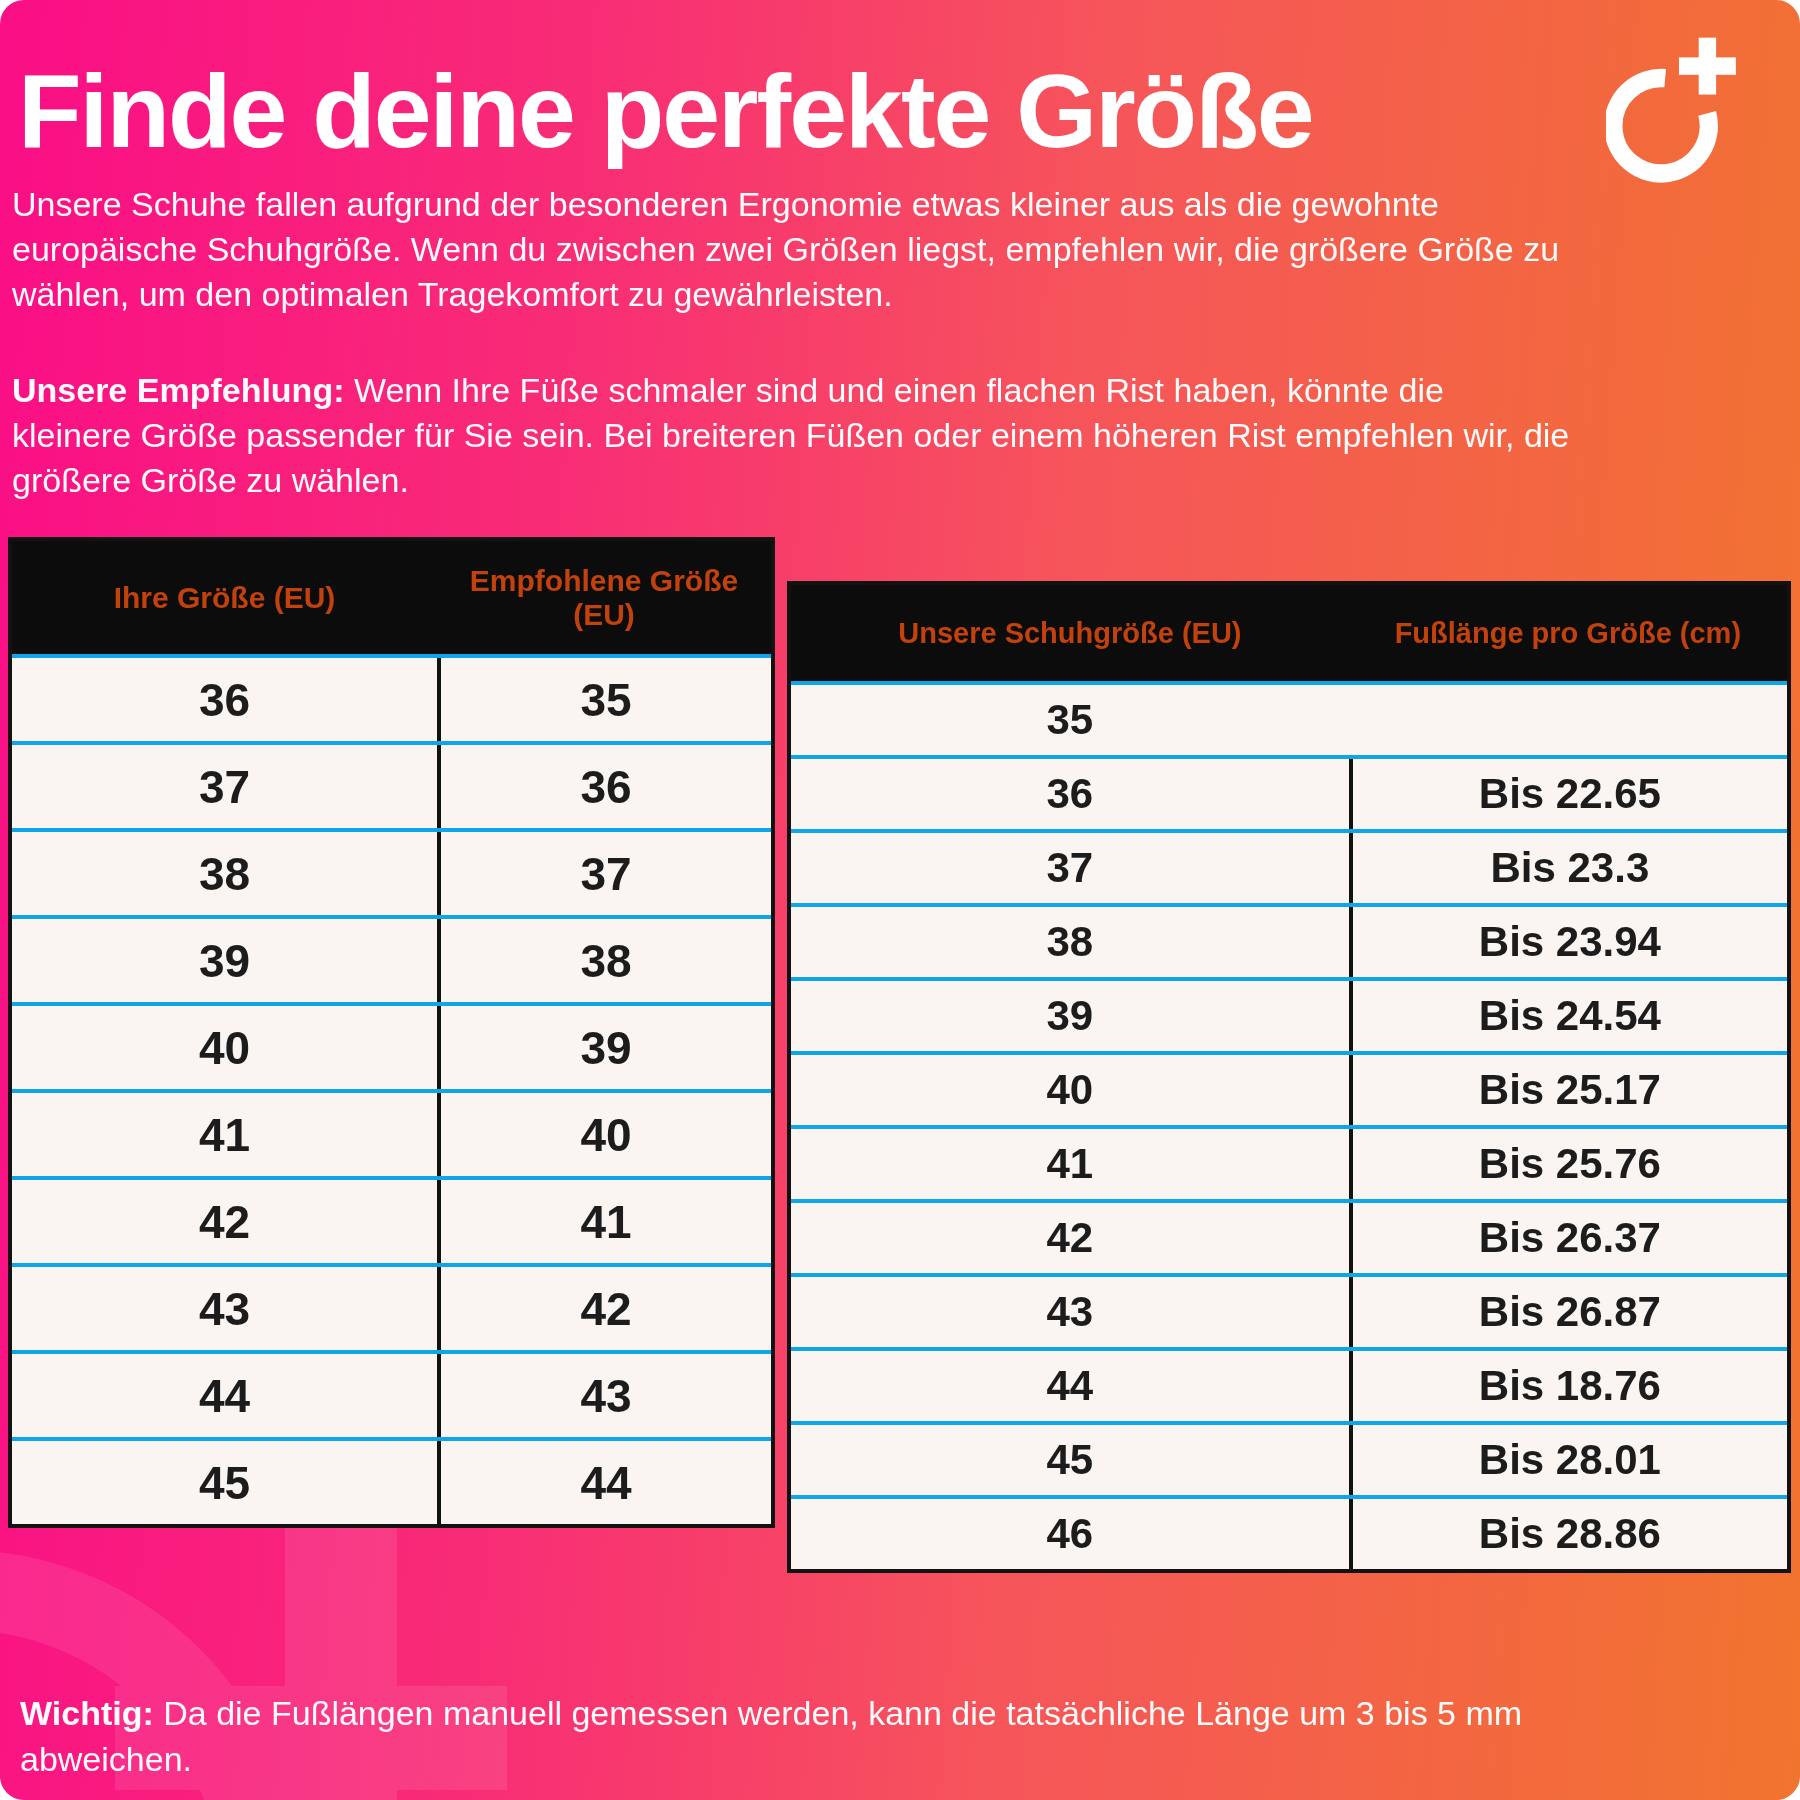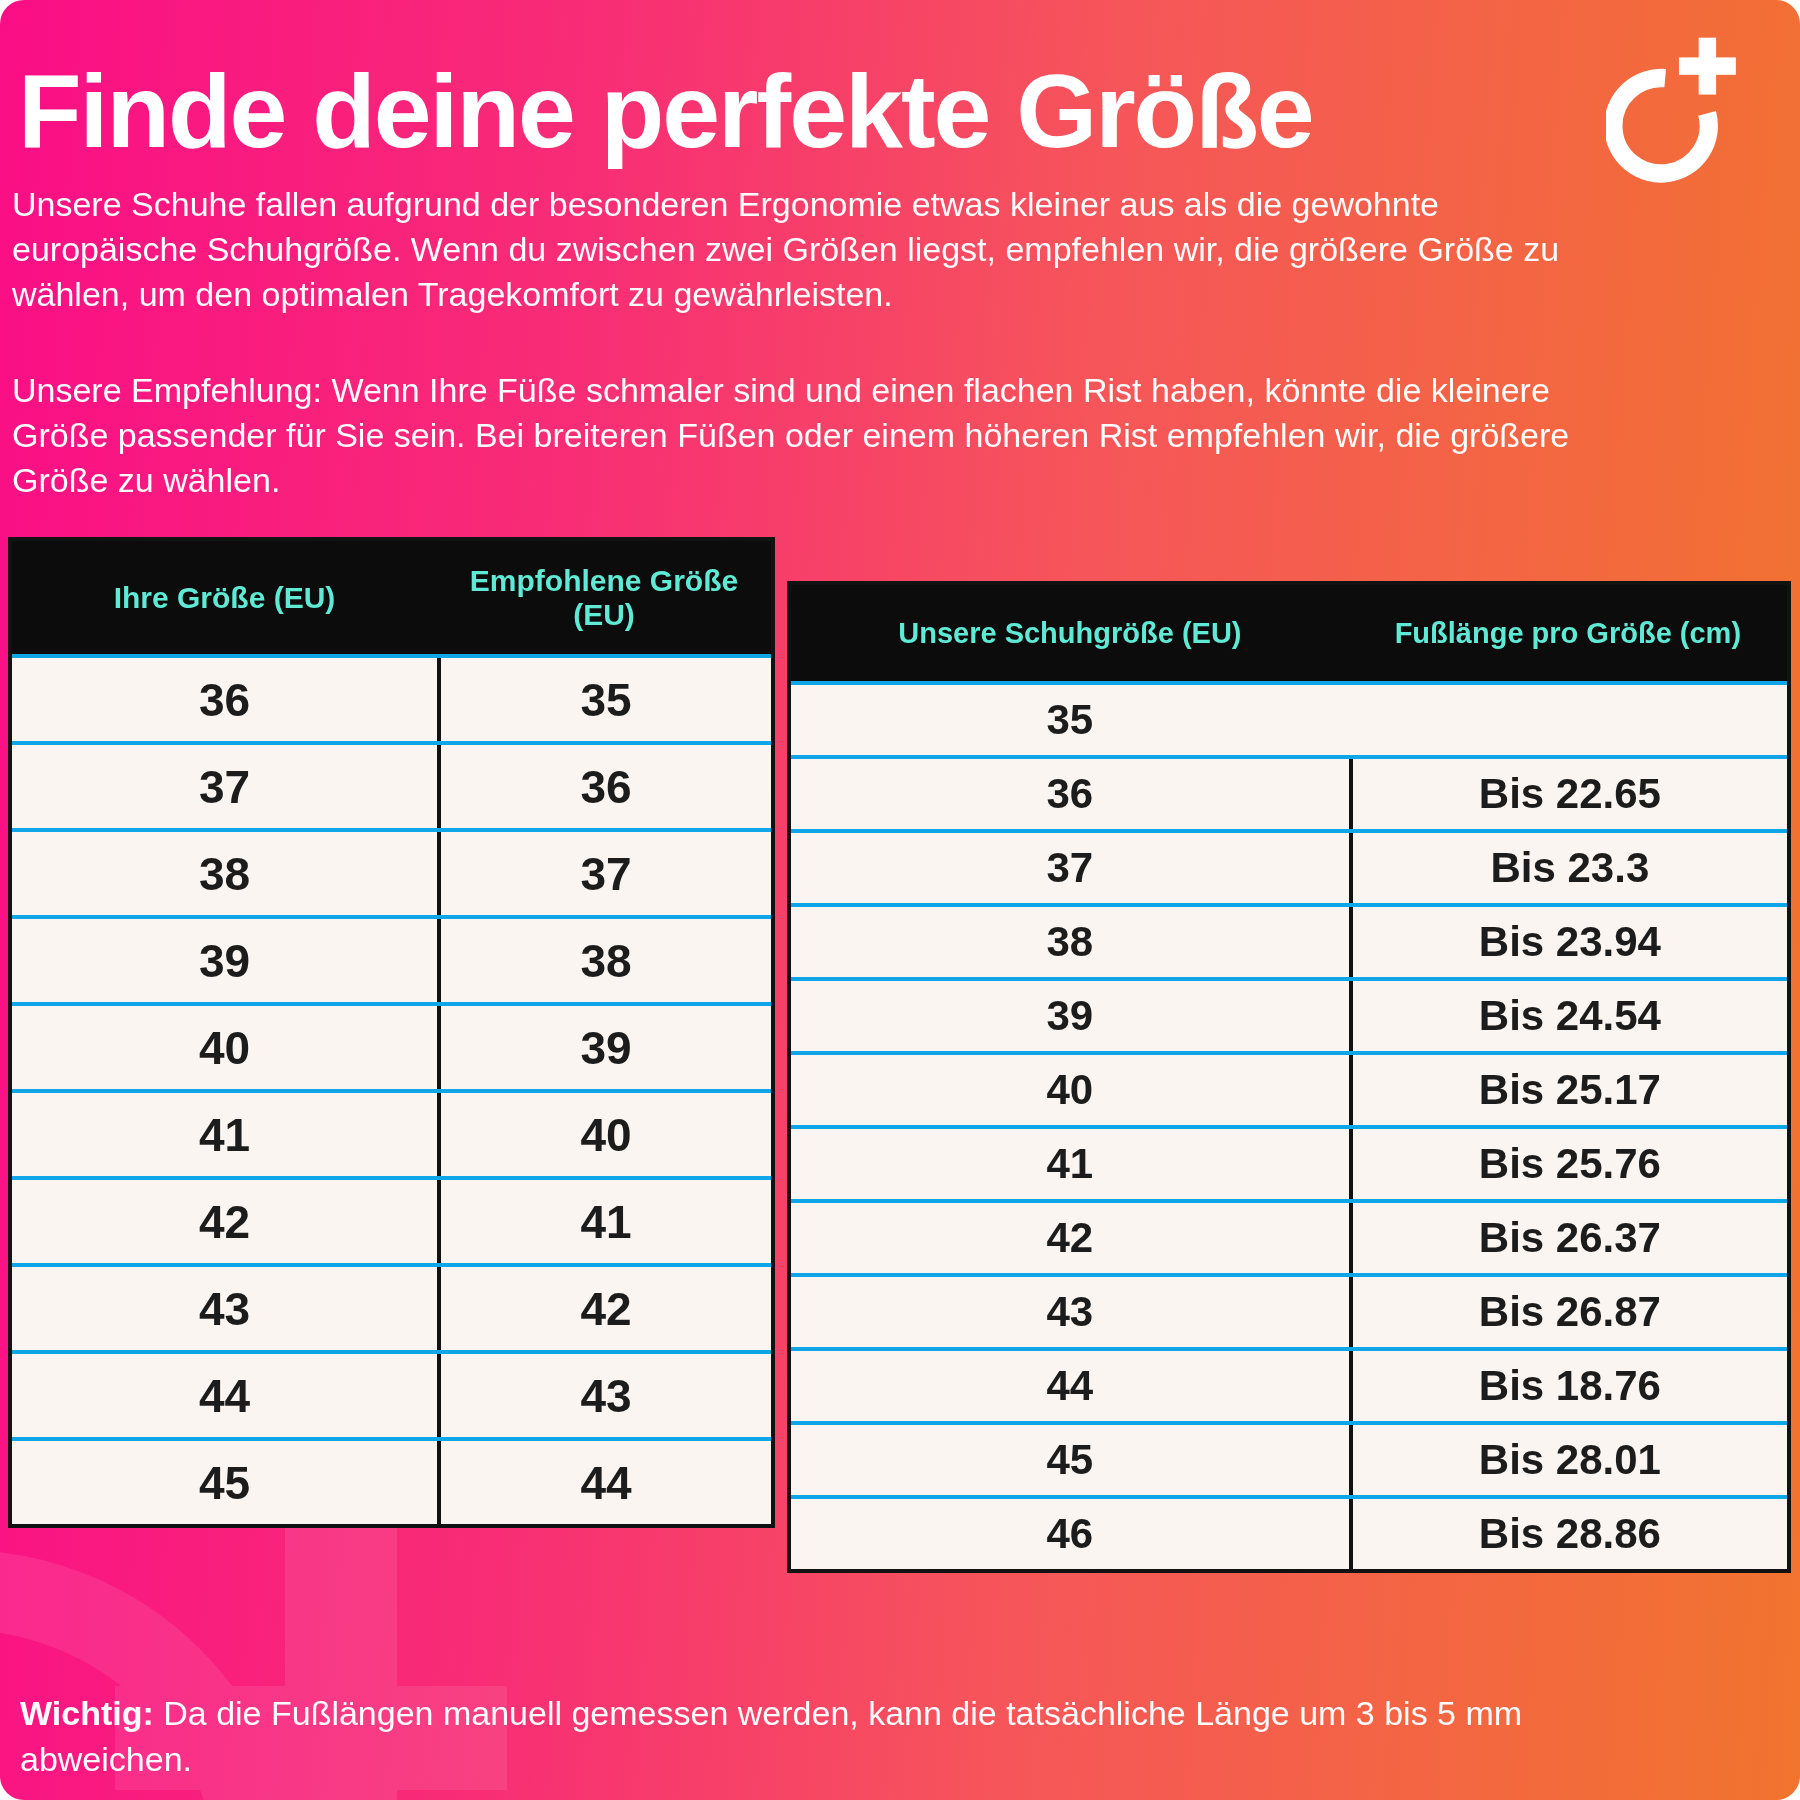--- a/index.html
+++ b/index.html
@@ -18,30 +18,30 @@
   .page-title {
     position: absolute; left: 18px; top: 52px;
     font-size: 104px; font-weight: 800; letter-spacing: -2px;
     color: #fff; white-space: nowrap;
   }
   .logo { position: absolute; left: 1606px; top: 34px; width: 156px; height: 156px; }
   .para {
     position: absolute; left: 12px; width: 1560px;
     font-size: 34px; line-height: 45px; color: #fdfbfb;
   }
-  .para b { font-weight: normal; }
+  .para b { font-weight: bold; }
   .intro { top: 182px; }
   .recommendation { top: 368px; }
   .footnote { position: absolute; left: 20px; top: 1690px; width: 1600px;
     font-size: 34px; line-height: 46px; color: #fdfbfb; }
 
   .t { position: absolute; top: 537px; border: 4px solid #121212; background: #faf5f0; }
   .t-left  { left: 8px;   width: 767px; }
   .t-right { left: 787px; width: 1004px; margin-top: 44px; }
-  .thead { display: flex; background: #0c0c0c; color: #5eead4; font-weight: bold; }
+  .thead { display: flex; background: #0c0c0c; color: #c2410c; font-weight: bold; }
   .t-left  .thead { height: 113px; font-size: 30px; }
   .t-right .thead { height: 96px;  font-size: 29px; }
   .hc, .cell { display: flex; align-items: center; justify-content: center; text-align: center; }
   .c1 { width: 56%; }
   .c2 { width: 44%; border-left: 4px solid #121212; }
   .thead .c2 { border-left: none; }
   .trow { display: flex; border-top: 4px solid #0ea5e9; background: #faf5f0; color: #1c1c1c; }
   .t-left  .trow { height: 87px; font-size: 46px; }
   .t-right .trow { height: 74px; font-size: 42px; }
   .t-left  .trow .cell, .t-right .trow .cell { font-weight: 600; }

